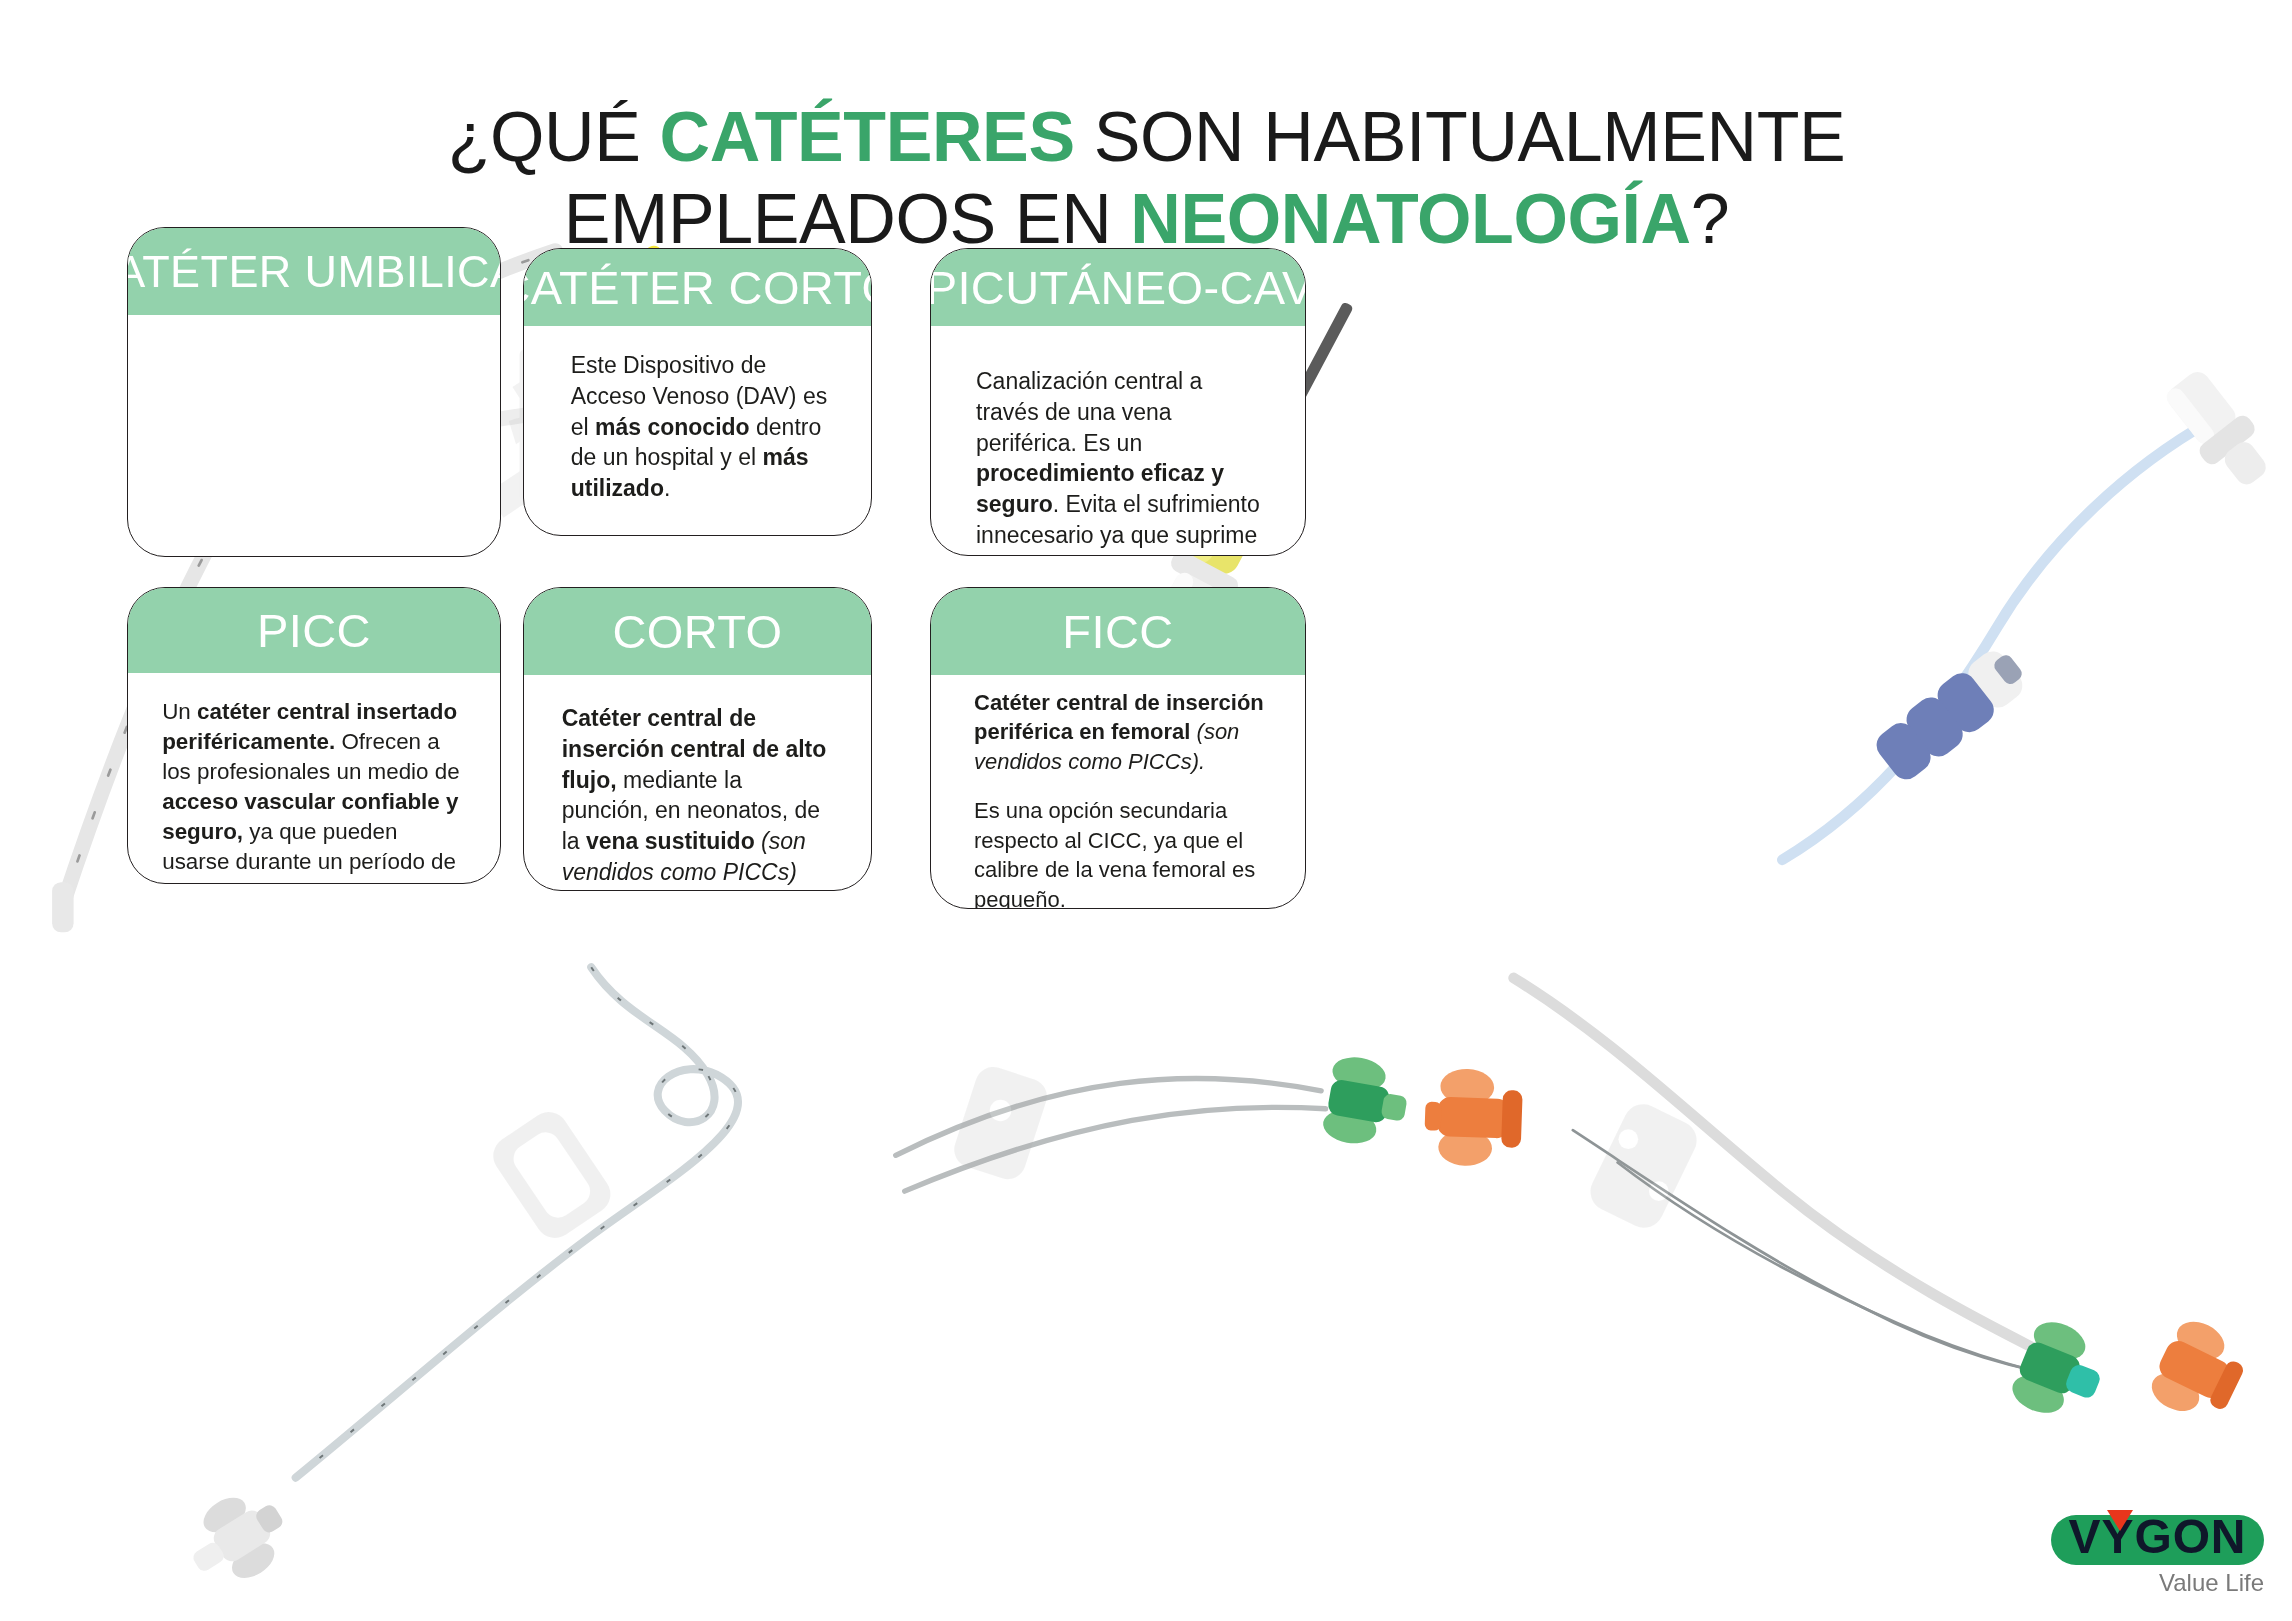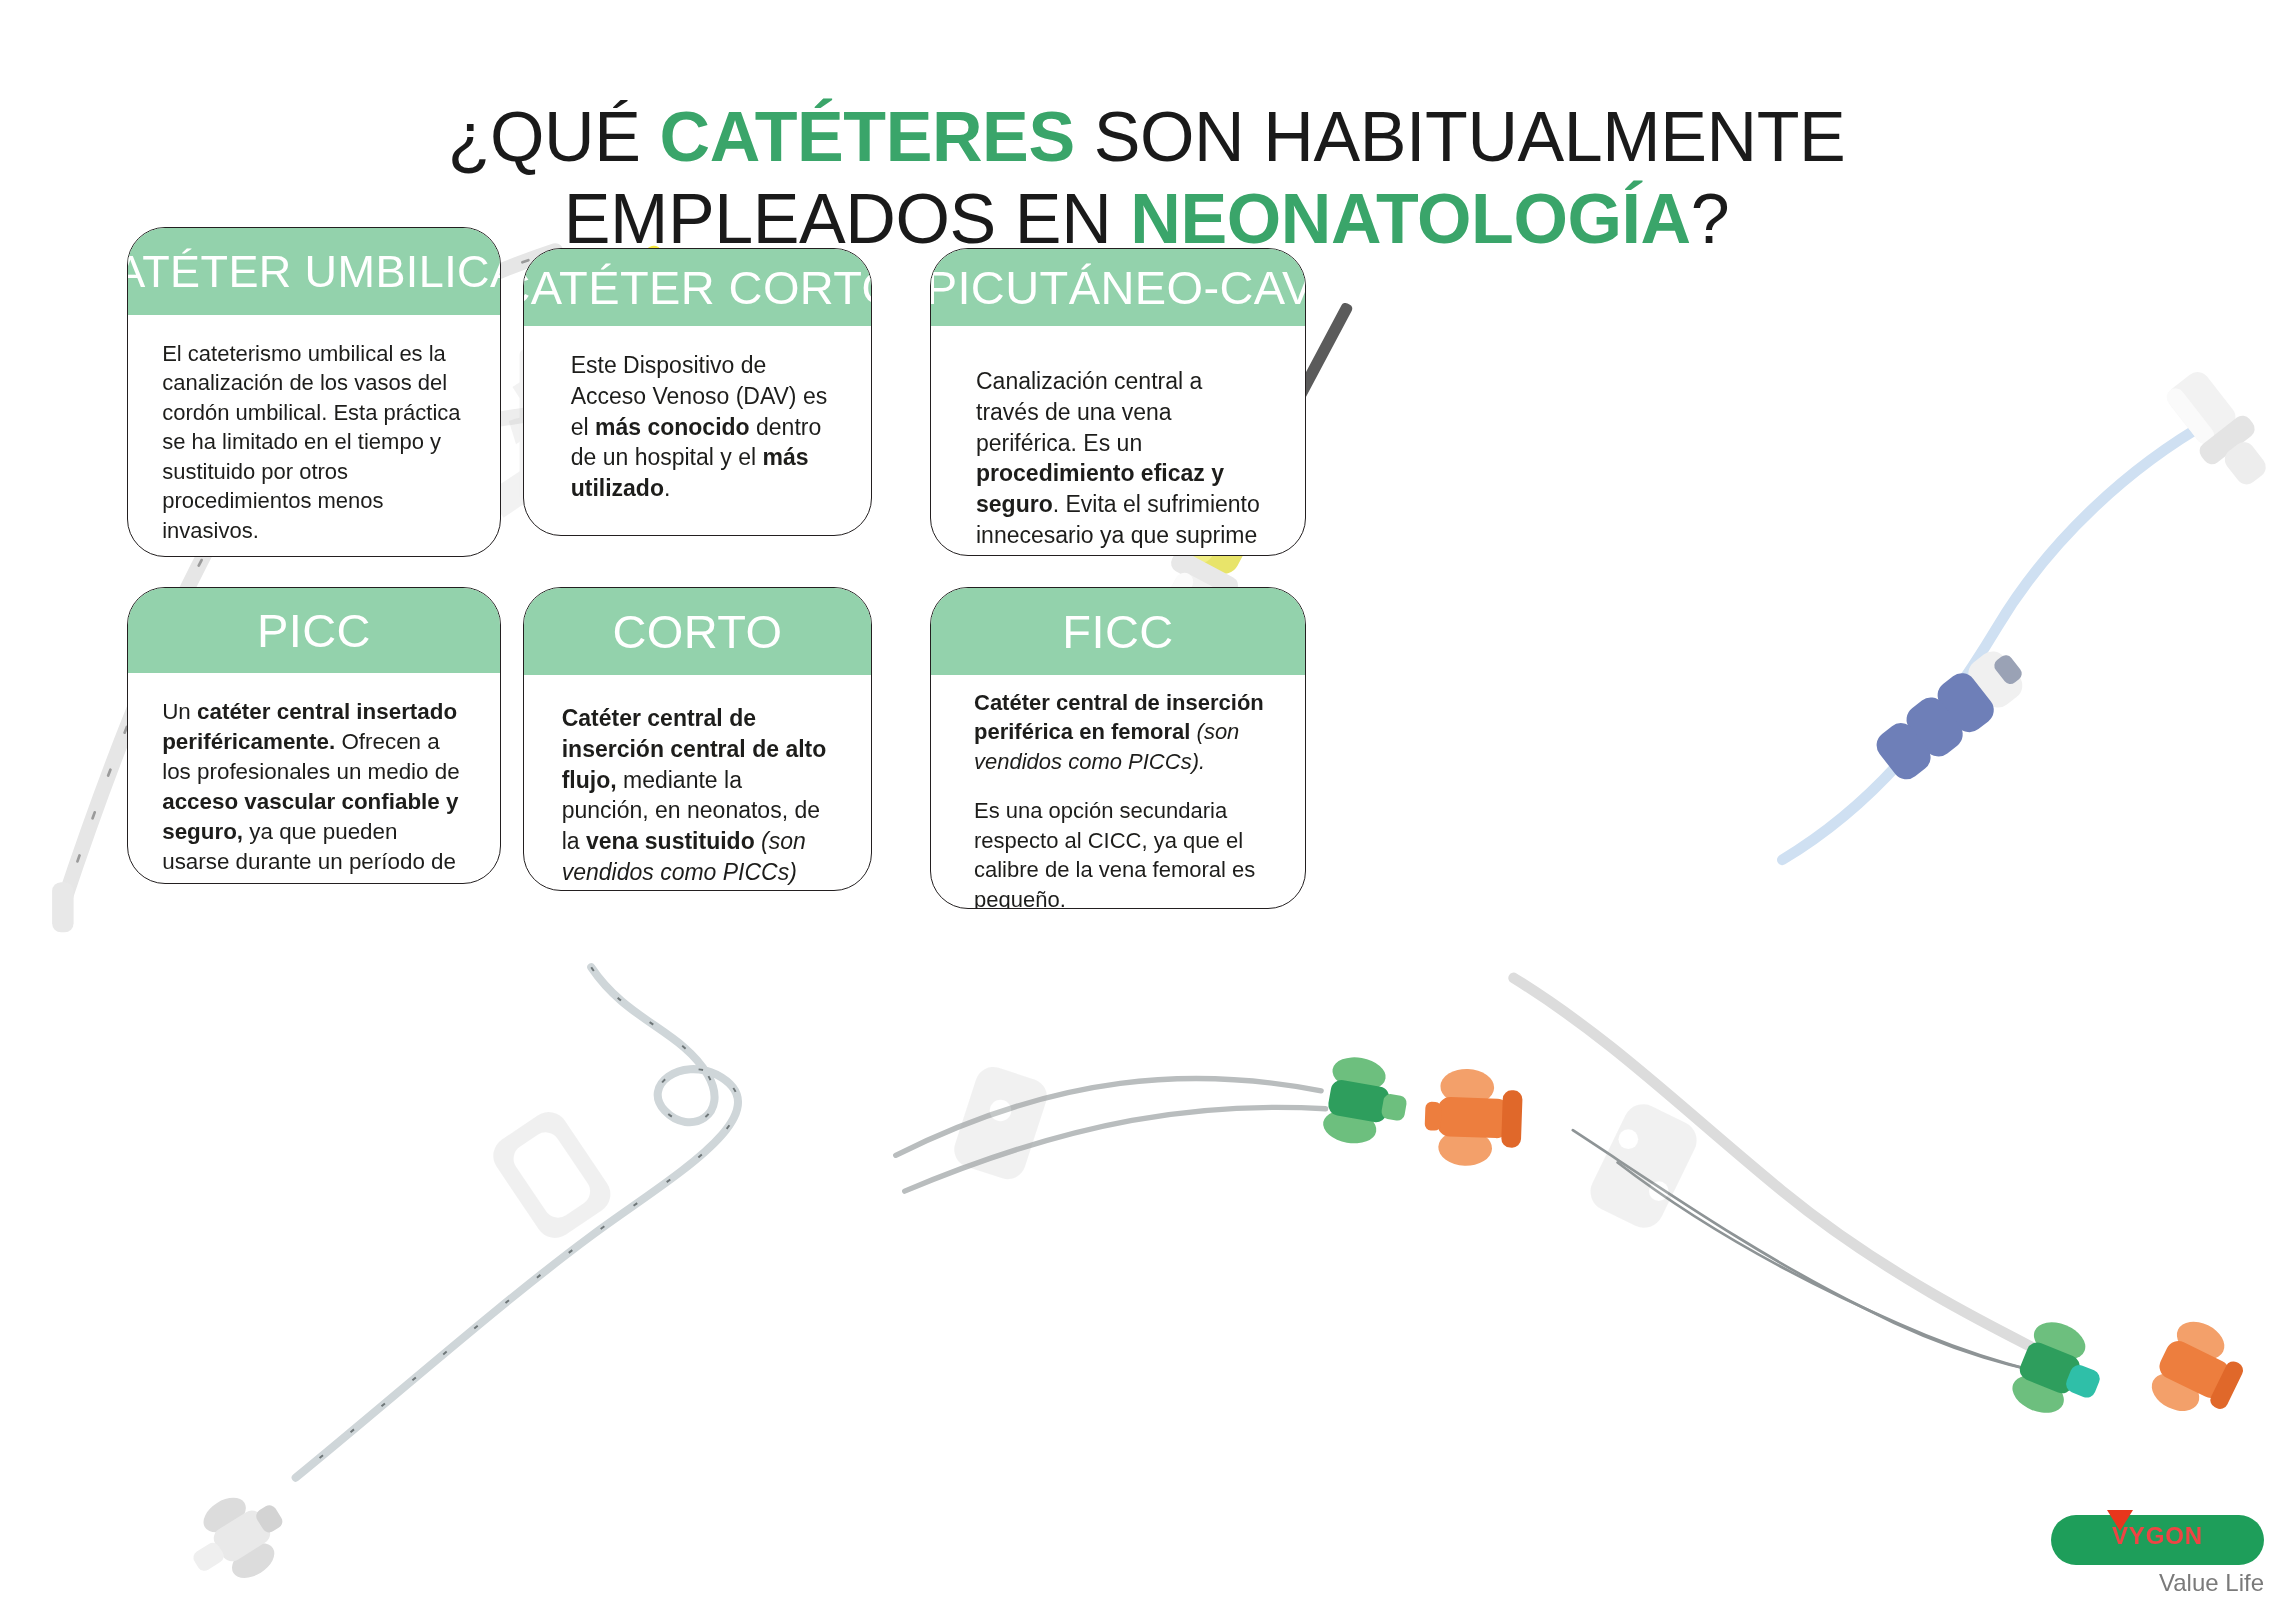--- a/index.html
+++ b/index.html
@@ -100,21 +100,21 @@
 
   
   .logo{position:absolute;left:2051px;top:1510px;width:213px;height:93px;}
   .logo-pill{
     position:absolute;left:0;top:5.4px;width:213px;height:50px;
     background:#1E9E5A;border-radius:25px;
   }
   .logo-word{
     position:absolute;left:0;top:5.4px;width:213px;height:42px;
     display:flex;align-items:center;justify-content:center;
-    color:#ef4444;font-size:24px;font-weight:700;letter-spacing:0.9px;
+    color:#0f172a;font-size:48px;font-weight:700;letter-spacing:0.9px;
     font-family:"Liberation Sans", sans-serif;
   }
   .logo-tri{
     position:absolute;left:56px;top:0px;
     width:0;height:0;
     border-left:13.4px solid transparent;
     border-right:13.4px solid transparent;
     border-top:21.5px solid #E8361C;
   }
   .logo-tag{
@@ -282,23 +282,20 @@
 
   <h1 class="title">
     <span class="ln"><span>¿QUÉ </span><span class="hl">CATÉTERES</span><span> SON HABITUALMENTE</span></span>
     <span class="ln"><span>EMPLEADOS EN </span><span class="hl">NEONATOLOGÍA</span><span>?</span></span>
   </h1>
 
   <div class="card" id="card-umbilical">
     <div class="card-head">
       <span class="card-head-title">CATÉTER UMBILICAL</span>
     </div>
-    <div class="card-body">
-        <p>El cateterismo umbilical es la canalización de los vasos del cordón umbilical. Esta práctica se ha limitado en el tiempo y sustituido por otros procedimientos menos invasivos.</p>
-      </div>
   </div>
 
   <div class="card" id="card-corto">
     <div class="card-head">
       <span class="card-head-title">CATÉTER CORTO</span>
     </div>
     <div class="card-body">
         <p>Este Dispositivo de Acceso Venoso (DAV) es el <b>más conocido</b> dentro de un hospital y el <b>más utilizado</b>.</p>
         <p>Sin embargo presenta limitaciones tales como el  del neonato, el empleo de una  o la </p>
       </div>

